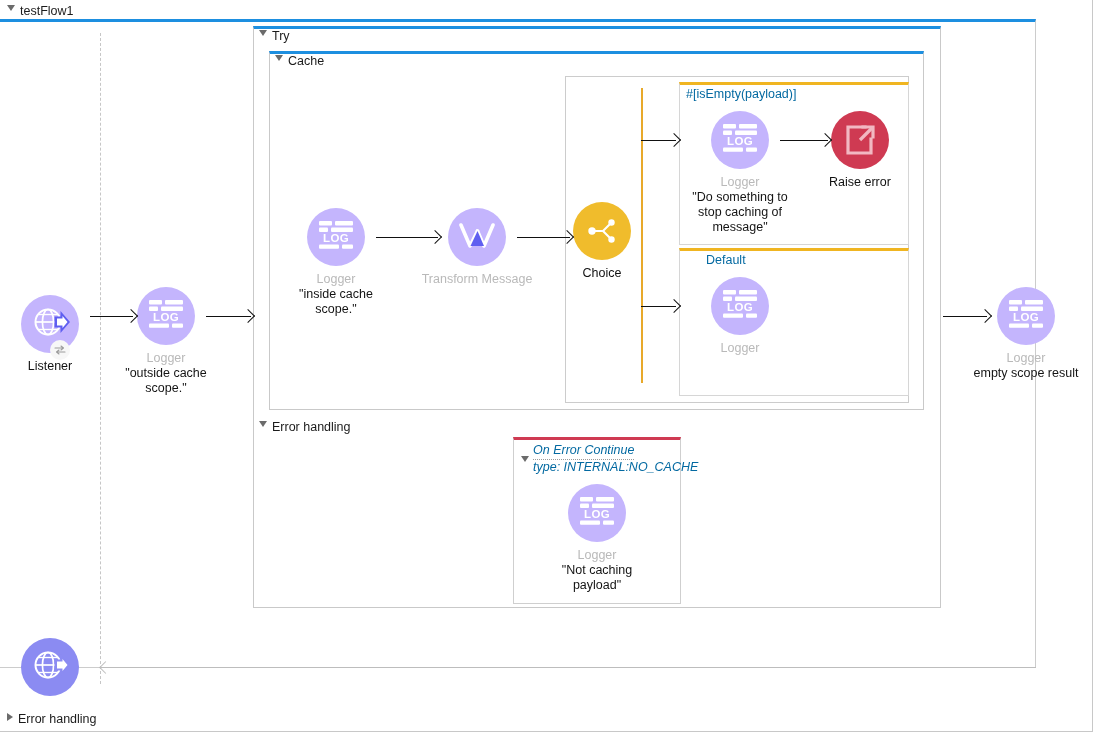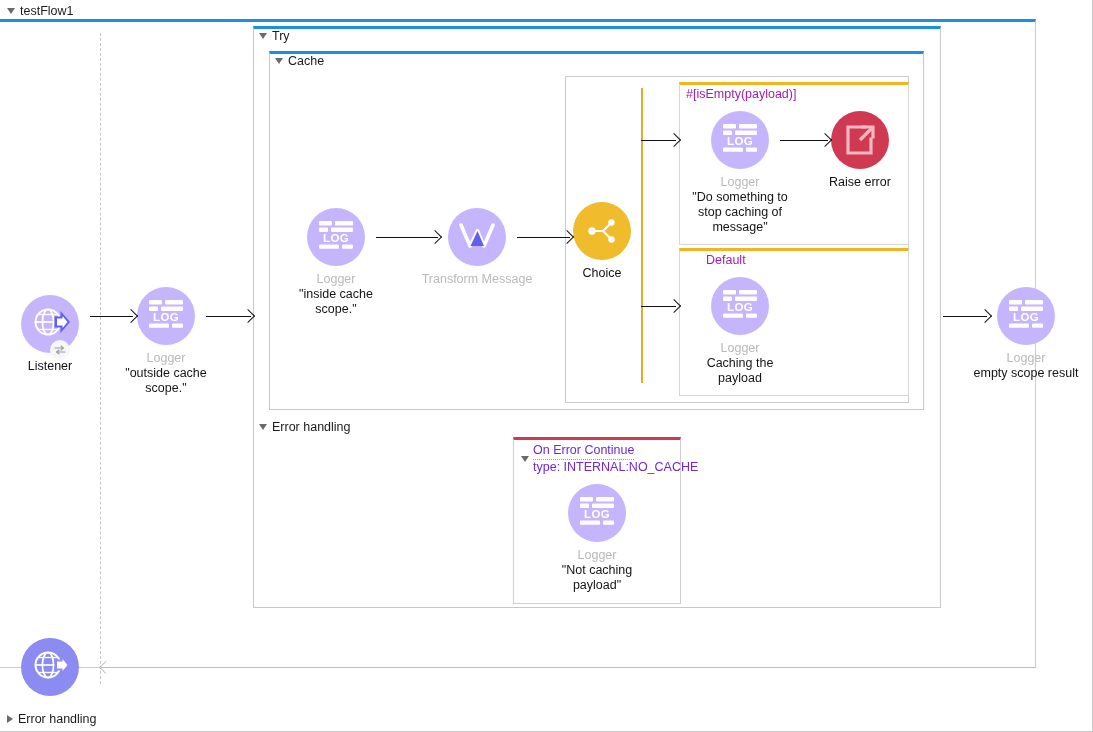--- a/index.html
+++ b/index.html
@@ -18,26 +18,26 @@
 
   
   .scope{position:absolute;box-sizing:border-box;background:#ffffff;}
   .scope-try{border:1px solid #c9c9c9;border-top:3px solid #1d8fe0;}
   .scope-cache{border:1px solid #c9c9c9;border-top:3px solid #1d8fe0;}
   .plainbox{border:1px solid #cccccc;}
   .branchbox{border:1px solid #d6d6d6;border-top:3px solid #f0b521;}
   .errbox{border:1px solid #cfcfcf;border-top:3px solid #cf3a52;}
 
   
-  .hdr{position:absolute;display:flex;align-items:center;gap:5px;font-size:12.5px;color:#1b1b1b;white-space:nowrap;line-height:1;}
+  .hdr{position:absolute;display:flex;gap:5px;font-size:12.5px;color:#1b1b1b;white-space:nowrap;line-height:1;}
   .tri{display:inline-block;width:0;height:0;}
   .tri-down{border-left:4.5px solid transparent;border-right:4.5px solid transparent;border-top:6px solid #6b6b6b;}
   .tri-right{border-top:4.5px solid transparent;border-bottom:4.5px solid transparent;border-left:6px solid #6b6b6b;}
 
-  .boxlabel{position:absolute;font-size:12.5px;color:#a21caf;white-space:nowrap;line-height:1.15;}
+  .boxlabel{position:absolute;font-size:12.5px;color:#0369a1;white-space:nowrap;line-height:1.15;}
 
   
   .node{position:absolute;width:120px;margin-left:-60px;text-align:center;}
   .bubble{width:58px;height:58px;border-radius:50%;margin:0 auto;display:flex;align-items:center;justify-content:center;}
   .b-purple{background:#c4b5fd;}
   .b-purple-light{background:#8b8bf2;}
   .b-yellow{background:#f0bc2c;}
   .b-red{background:#cf3a52;}
   .n-title{margin-top:6px;font-size:12.5px;line-height:14px;white-space:nowrap;}
   .n-title.grey{color:#b9b9b9;}
@@ -46,21 +46,21 @@
 
   
   .hline{position:absolute;height:0;border-top:1.4px solid #111111;}
   .hline-grey{position:absolute;height:0;border-top:1.2px solid #bdbdbd;}
   .vline-yellow{position:absolute;width:0;border-left:2px solid #e8a92a;}
   .vdash{position:absolute;width:0;border-left:1.3px dashed #c6c6c6;}
   .arrowhead{position:absolute;width:9px;height:9px;border-top:1.4px solid #111111;border-right:1.4px solid #111111;transform:rotate(45deg);}
   .arrowhead-left{position:absolute;width:8px;height:8px;border-top:1.2px solid #bdbdbd;border-left:1.2px solid #bdbdbd;transform:rotate(-45deg);}
 
   
-  .oec-label{position:absolute;font-size:12.5px;line-height:15px;color:#6d28d9;white-space:nowrap;}
+  .oec-label{position:absolute;font-size:12.5px;line-height:15px;color:#0369a1;white-space:nowrap;font-style:italic;}
   .oec-line1{border-bottom:1px dotted #9a9a9a;display:inline-block;padding-bottom:1px;}
 </style>
 </head>
 <body>
 
 <div id="canvas">
 
   <div class="hdr" style="left:7px;top:5px;">
     <span class="tri tri-down"></span>
     <span>testFlow1</span>
@@ -215,21 +215,20 @@
         <rect x="2" y="1" width="13" height="4.4" rx="1" fill="#fff"></rect>
         <rect x="18" y="1" width="18" height="4.4" rx="1" fill="#fff"></rect>
         <rect x="2" y="7.6" width="9" height="4.4" rx="1" fill="#fff"></rect>
         <rect x="14" y="7.6" width="22" height="4.4" rx="1" fill="#fff"></rect>
         <text x="19" y="22.4" font-family="Liberation Sans, sans-serif" font-size="11.5" font-weight="bold" fill="#fff" text-anchor="middle" letter-spacing="0.3">LOG</text>
         <rect x="2" y="24.4" width="20" height="4.4" rx="1" fill="#fff"></rect>
         <rect x="25" y="24.4" width="11" height="4.4" rx="1" fill="#fff"></rect>
       </svg>
     </div>
     <div class="n-title grey">Logger</div>
-    <div class="n-sub">Caching the<br>payload</div>
   </div>
 
   <div class="node" style="left:597px;top:484px;">
     <div class="bubble b-purple">
       <svg width="38" height="34" viewBox="0 0 38 34" aria-hidden="true">
         <rect x="2" y="1" width="13" height="4.4" rx="1" fill="#fff"></rect>
         <rect x="18" y="1" width="18" height="4.4" rx="1" fill="#fff"></rect>
         <rect x="2" y="7.6" width="9" height="4.4" rx="1" fill="#fff"></rect>
         <rect x="14" y="7.6" width="22" height="4.4" rx="1" fill="#fff"></rect>
         <text x="19" y="22.4" font-family="Liberation Sans, sans-serif" font-size="11.5" font-weight="bold" fill="#fff" text-anchor="middle" letter-spacing="0.3">LOG</text>

